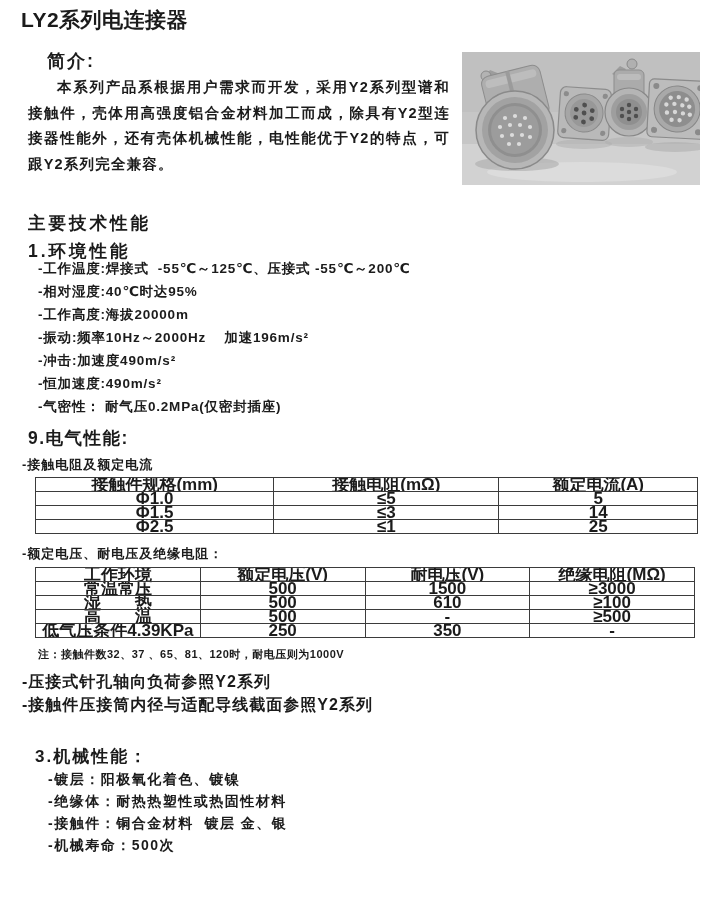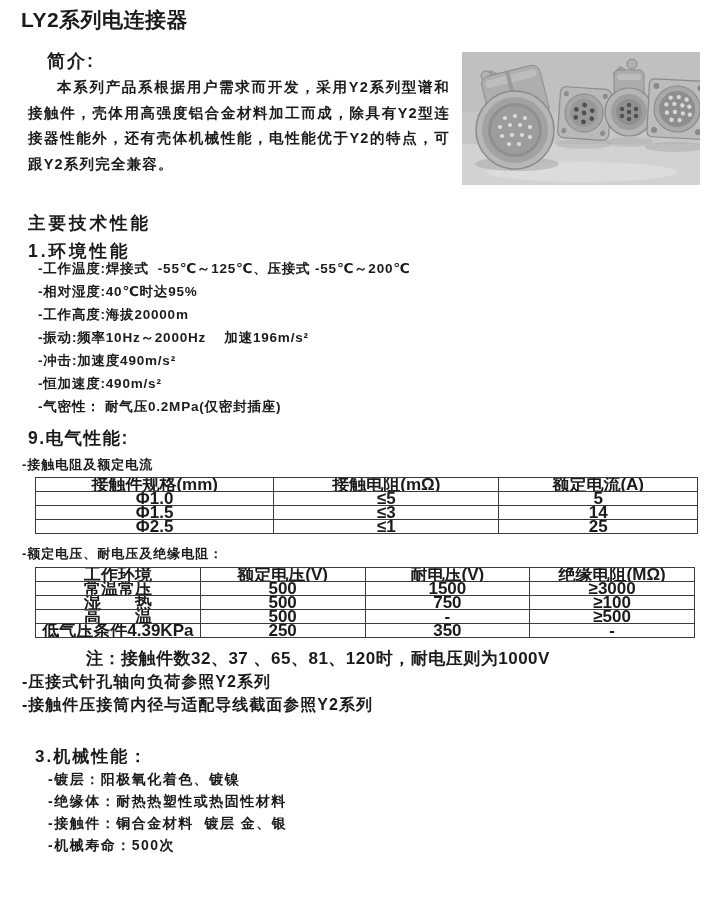--- a/index.html
+++ b/index.html
@@ -26,21 +26,21 @@
   .elec-heading{left:28px;top:426px;font-size:17.5px;font-weight:bold;letter-spacing:1.5px;}
   .tbl-label{left:22px;top:456px;font-size:13px;font-weight:bold;letter-spacing:1px;}
   .tbl-label2{left:22px;top:545px;font-size:13px;font-weight:bold;letter-spacing:1px;}
   table.spec{border-collapse:collapse;table-layout:fixed;}
   table.spec td,table.spec th{
     border:1px solid #3b3b3b;font-size:17px;font-weight:600;text-align:center;
     padding:0;height:13px;line-height:13px;white-space:pre;overflow:hidden;
   }
   .table1{left:35px;top:477px;width:663px;}
   .table2{left:35px;top:567px;width:660px;}
-  .note-text{left:38px;top:647px;font-size:17px;font-weight:bold;letter-spacing:0.5px;white-space:pre;margin-left:48px;}
+  .note-text{left:38px;top:647px;font-size:11px;font-weight:bold;letter-spacing:0.5px;white-space:pre;}
   .extra-list{left:22px;top:675px;list-style:none;margin:0;padding:0;}
   .extra-list li{font-size:16px;font-weight:600;letter-spacing:1px;line-height:14px;margin:0 0 9px 0;white-space:pre;}
   .mech-heading{left:35px;top:745px;font-size:17px;font-weight:bold;letter-spacing:2px;}
   .mech-list{left:48px;top:772px;list-style:none;margin:0;padding:0;}
   .mech-list li{font-size:14px;font-weight:600;letter-spacing:1.5px;line-height:14px;margin:0 0 8px 0;white-space:pre;}
 </style>
 </head>
 <body>
 
 <div class="page">
@@ -221,21 +221,21 @@
       </tr>
       <tr>
         <td>常温常压</td>
         <td>500</td>
         <td>1500</td>
         <td>≥3000</td>
       </tr>
       <tr>
         <td>湿　　热</td>
         <td>500</td>
-        <td>750</td>
+        <td>610</td>
         <td>≥100</td>
       </tr>
       <tr>
         <td>高　　温</td>
         <td>500</td>
         <td>-</td>
         <td>≥500</td>
       </tr>
       <tr>
         <td>低气压条件4.39KPa</td>

